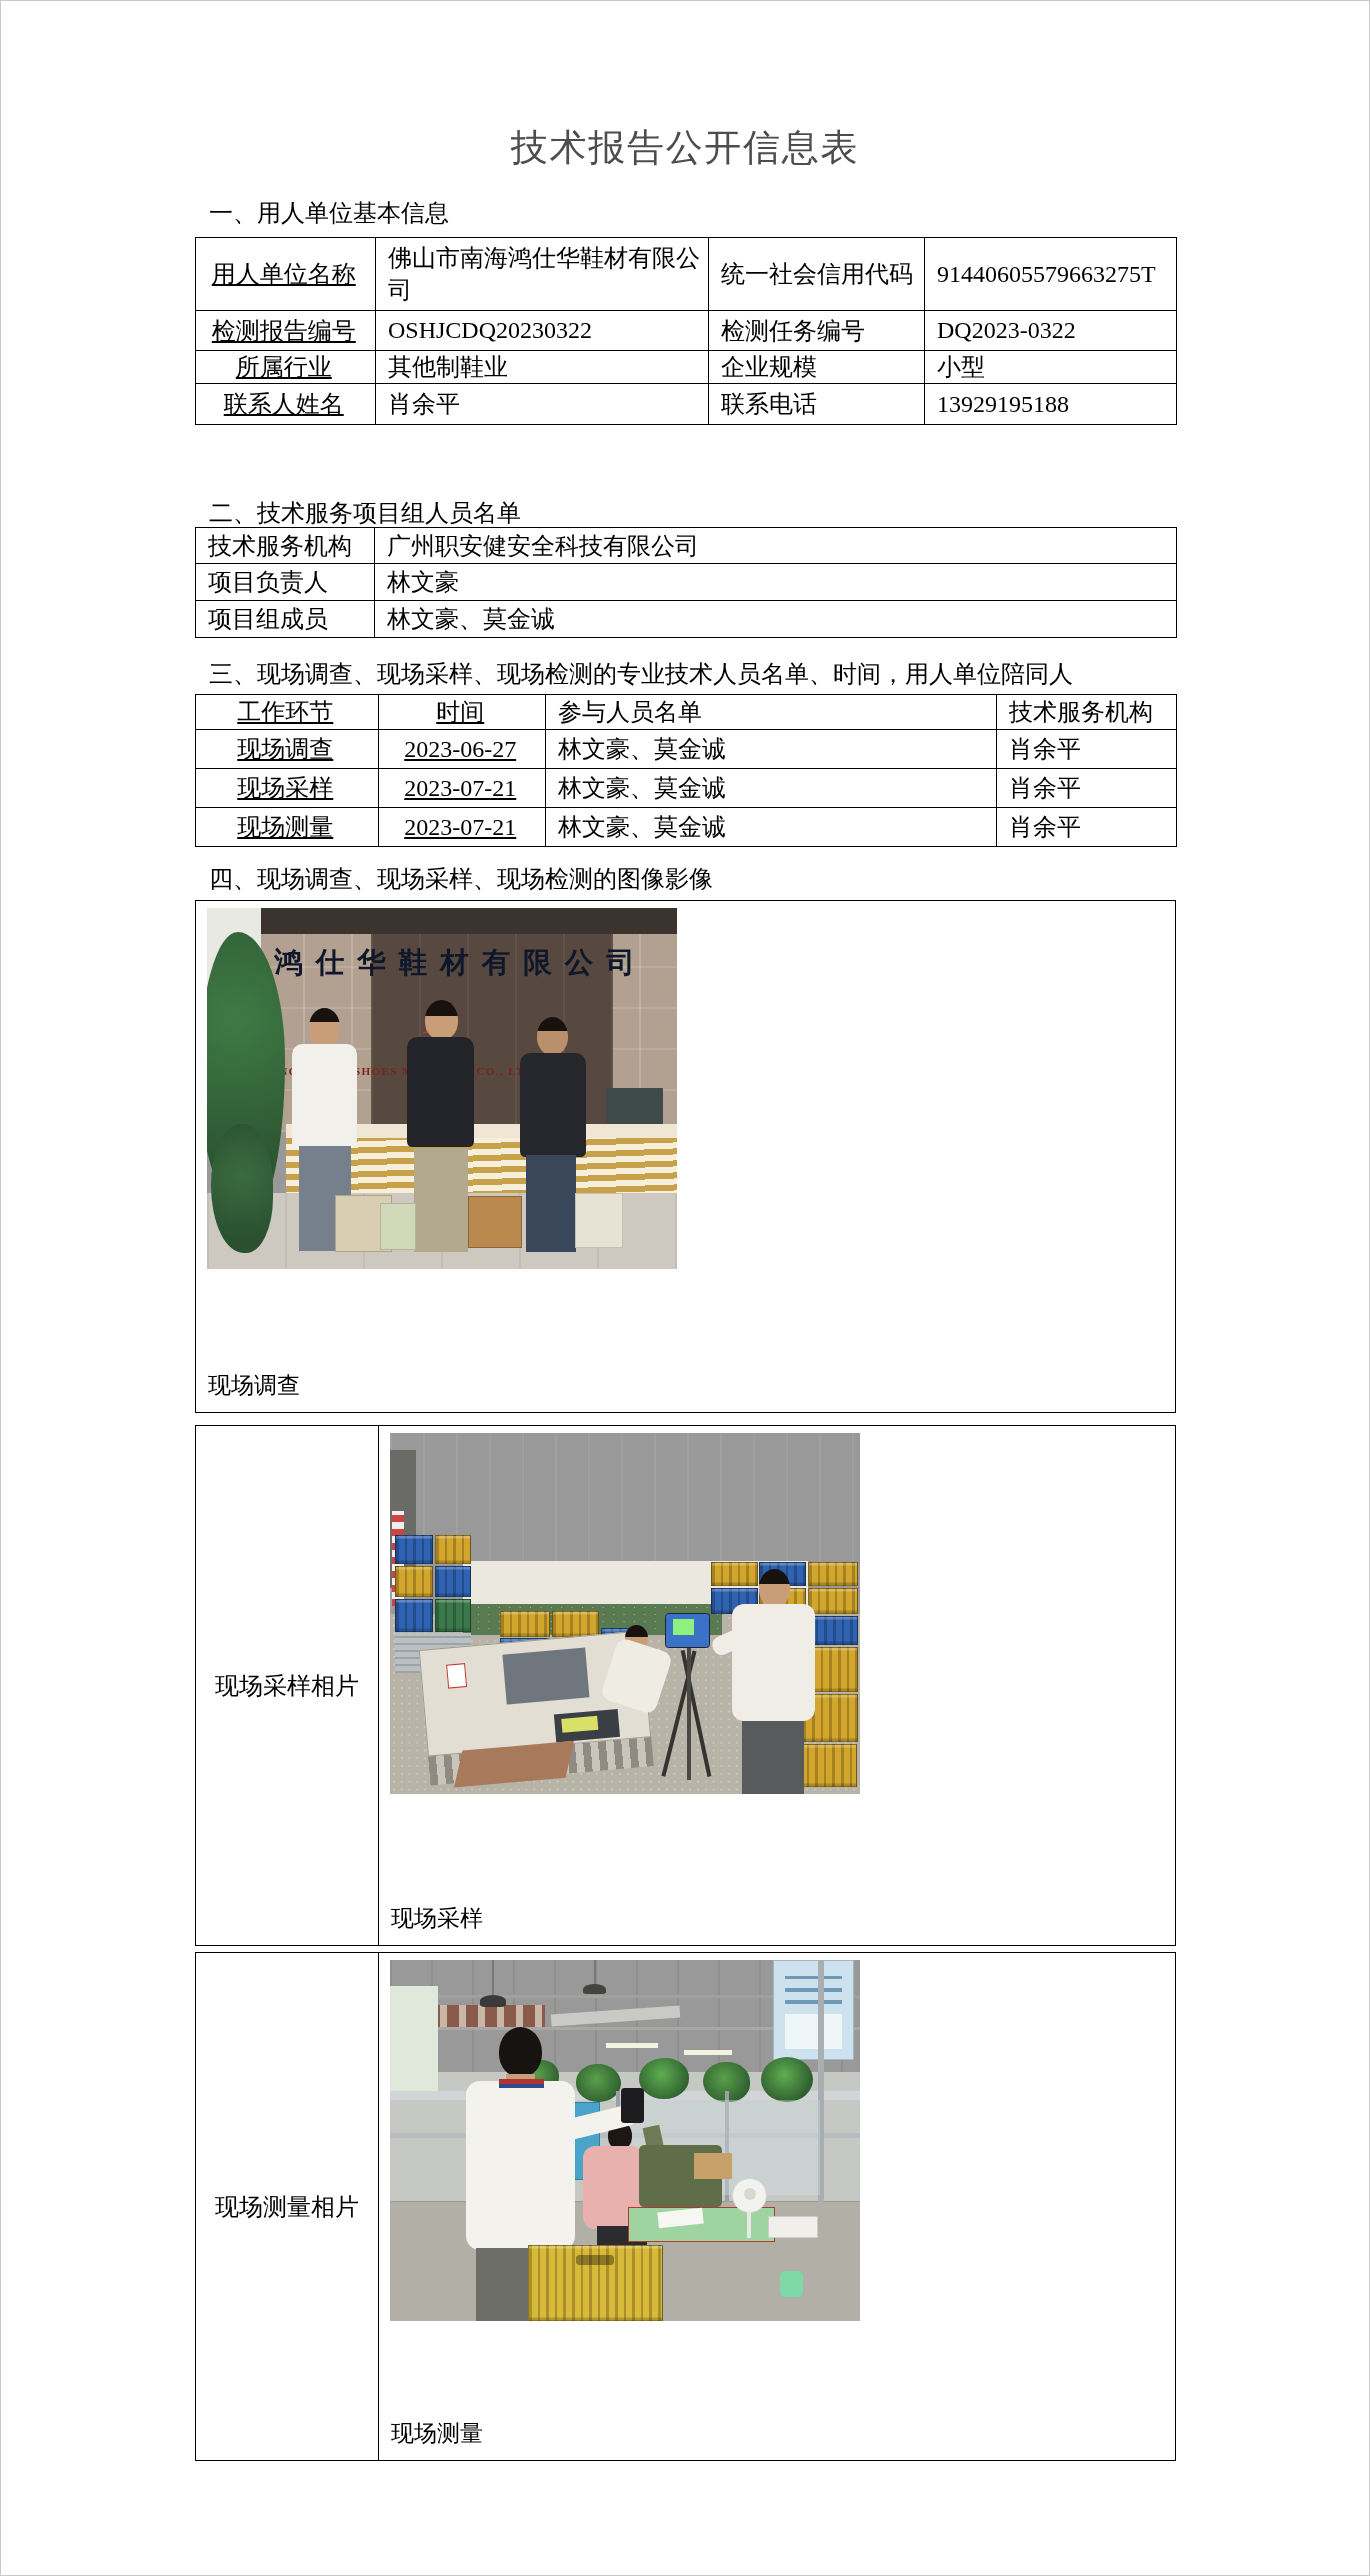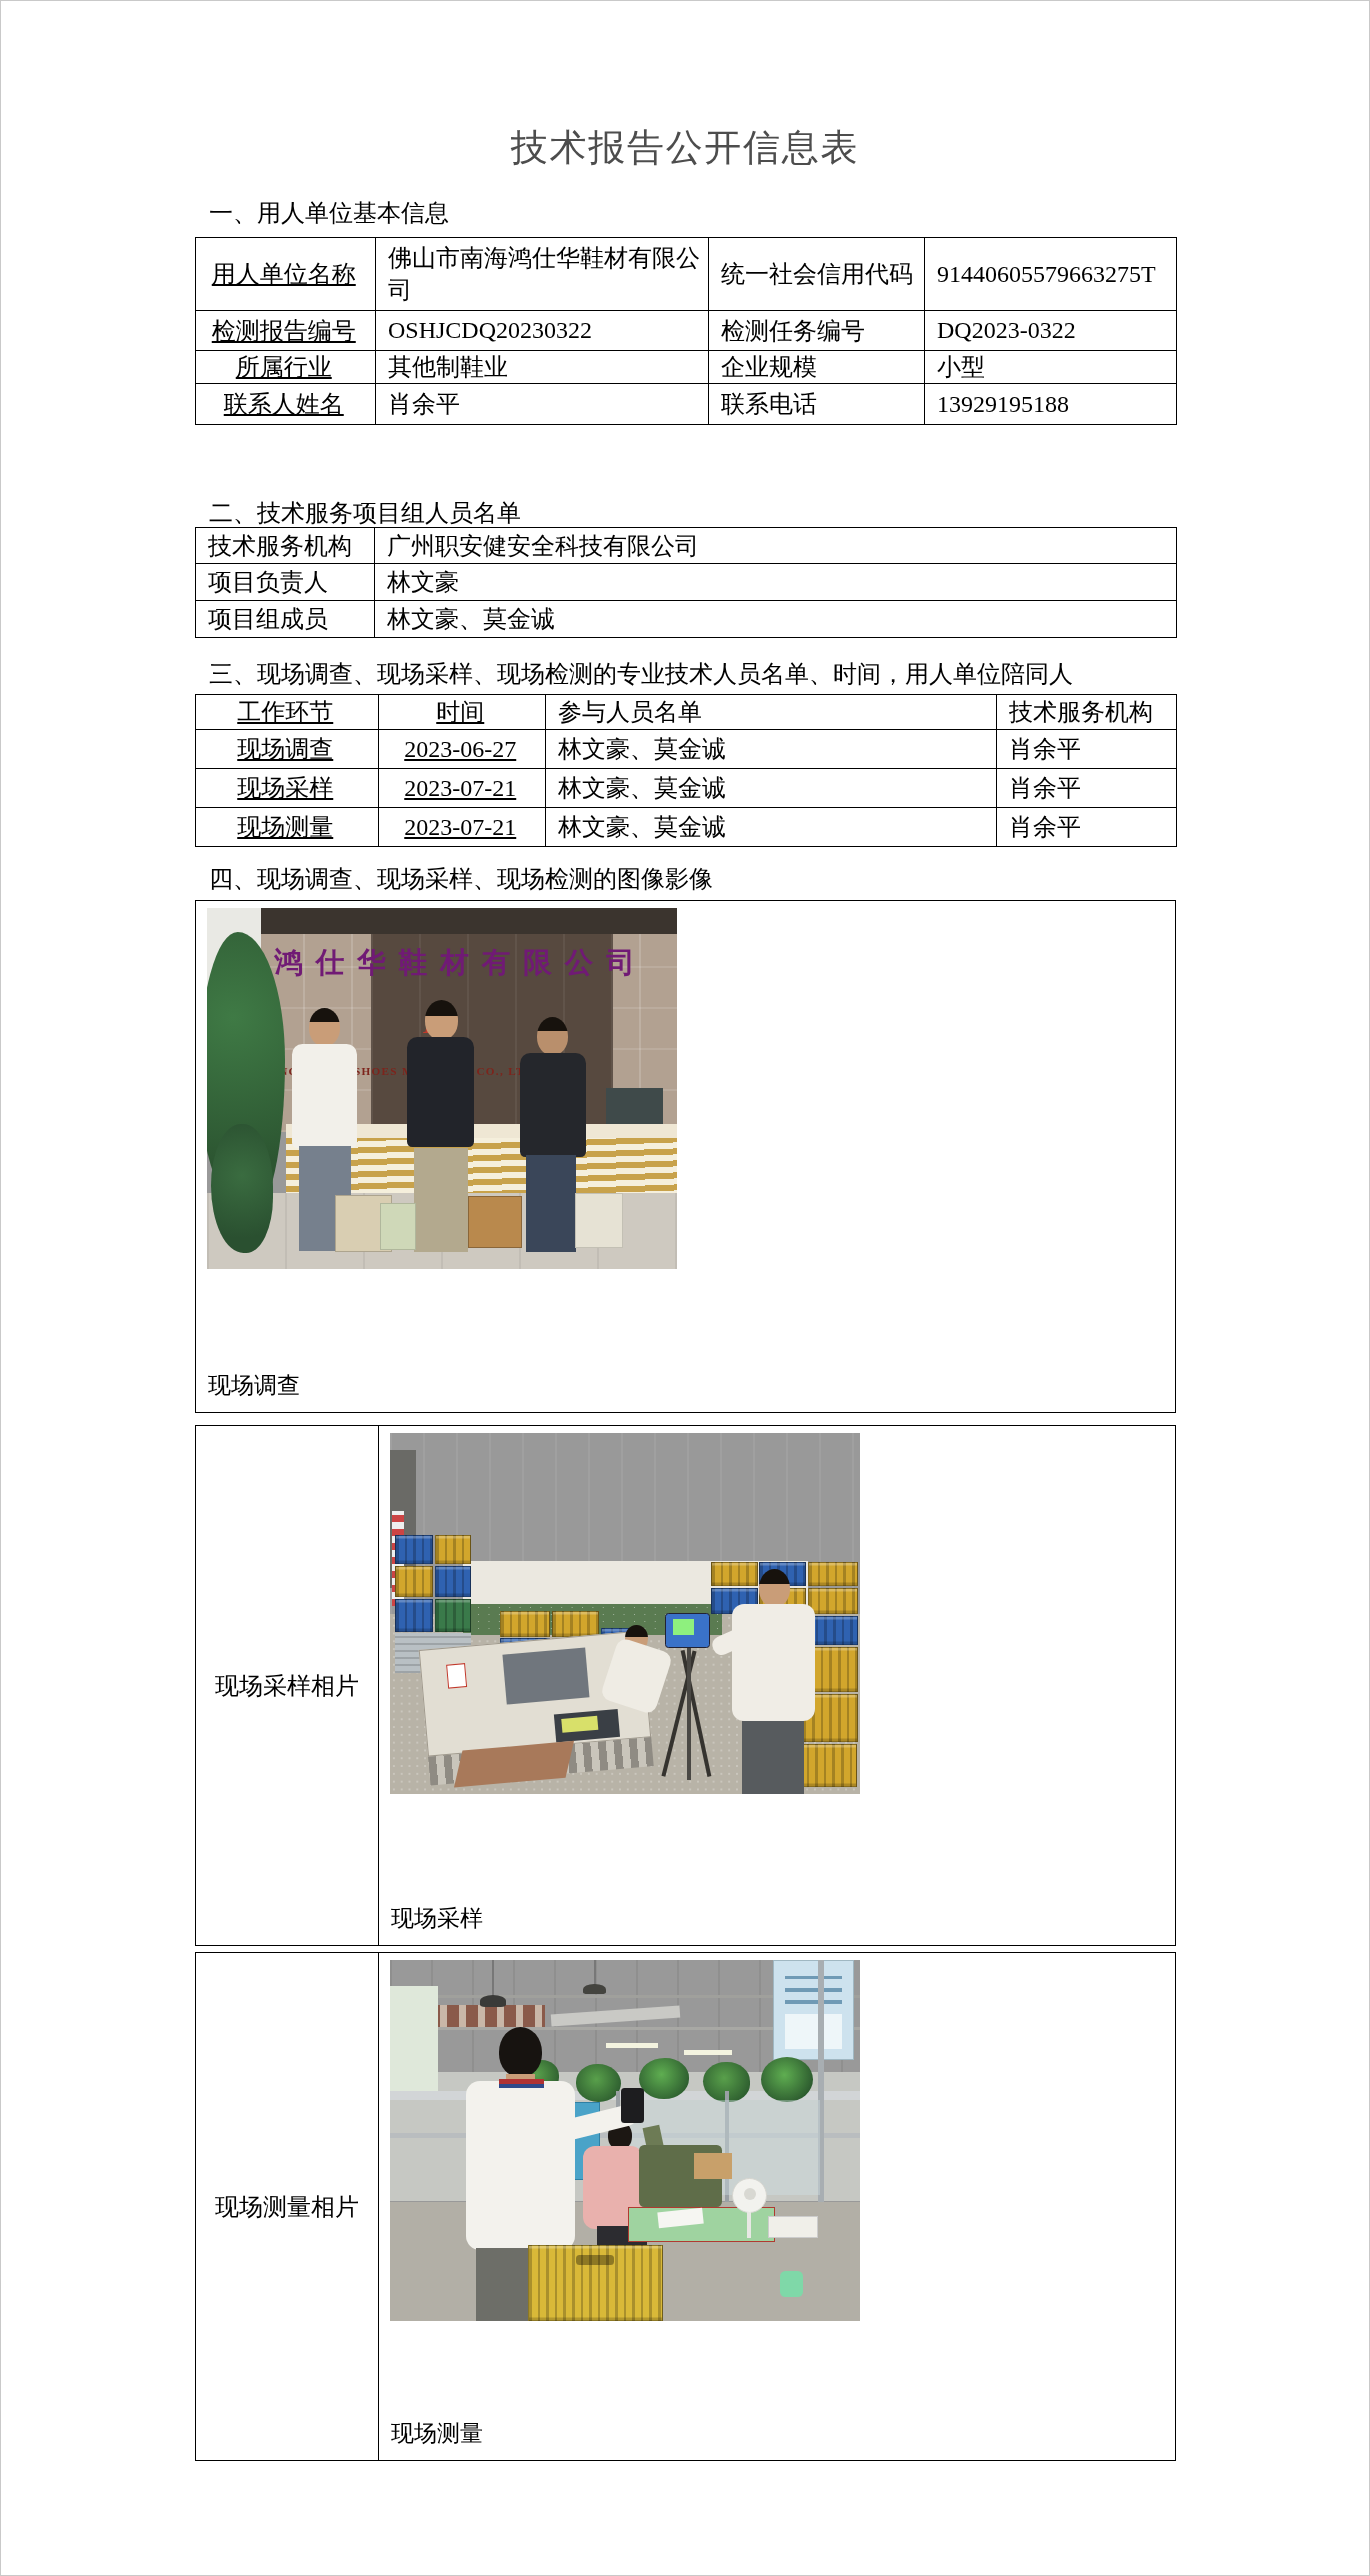--- a/index.html
+++ b/index.html
@@ -132,21 +132,21 @@
 
   <div class="shead" style="top:863px">四、现场调查、现场采样、现场检测的图像影像</div>
 
   <div class="pblock" style="top:900px;height:513px">
     <div class="pb-body">
       <div class="photo">
         <div style="left:0;top:0;width:470px;height:224px;background:#b2a191;background-image:repeating-linear-gradient(90deg,rgba(255,255,255,.16) 0 1.7px,transparent 1.7px 48px),repeating-linear-gradient(0deg,rgba(255,255,255,.12) 0 1.7px,transparent 1.7px 41px)"></div>
         <div style="left:0;top:0;width:470px;height:26px;background:#3b342e"></div>
         <div style="left:164px;top:26px;width:242px;height:195px;background:#57493f;background-image:repeating-linear-gradient(90deg,rgba(255,255,255,.06) 0 1.7px,transparent 1.7px 48px)"></div>
         <div style="left:0;top:0;width:54px;height:226px;background:#e9e9e4"></div>
-        <div style="left:67px;top:36px;width:397px;font-size:28.5px;letter-spacing:13px;color:#701a75;font-weight:bold;white-space:nowrap">鸿仕华鞋材有限公司</div>
+        <div style="left:67px;top:36px;width:397px;font-size:28.5px;letter-spacing:13px;color:#0f172a;font-weight:bold;white-space:nowrap">鸿仕华鞋材有限公司</div>
         <div style="left:216px;top:102px;width:52px;height:35px;color:#c03a2c;font-size:26px;font-weight:bold;font-style:italic">HS</div>
         <div style="left:52px;top:157px;width:406px;font-size:11.2px;letter-spacing:1.3px;color:#7d241c;font-weight:bold">HONGSHIHUA SHOES MATERIAL CO., LTD</div>
         <div style="left:399px;top:180px;width:57px;height:86px;background:#3f4a4a"></div>
         <div style="left:79px;top:216px;width:391px;height:14px;background:#efe7d4"></div>
         <div style="left:79px;top:230px;width:391px;height:57px;background:repeating-linear-gradient(178deg,#c8a24b 0 6px,#f5efdc 6px 12px)"></div>
         <div style="left:0;top:285px;width:470px;height:76px;background:#cec9c0;background-image:repeating-linear-gradient(90deg,rgba(0,0,0,.06) 0 1.7px,transparent 1.7px 78px)"></div>
         <div style="left:-8.6px;top:24px;width:86px;height:285px;background:radial-gradient(circle at 40% 30%,#3f7a45,#2c5531 72%);border-radius:45% 55% 40% 60%/50% 45% 55% 50%"></div>
         <div style="left:3.5px;top:216px;width:62px;height:129px;background:radial-gradient(circle at 50% 40%,#3a6c40,#2a5030 75%);border-radius:50% 50% 45% 55%"></div>
 
         <div class="head" style="left:102px;top:100px;width:31px;height:38px;background:linear-gradient(180deg,#17120d 0 38%,#c99d78 38%)"></div>

